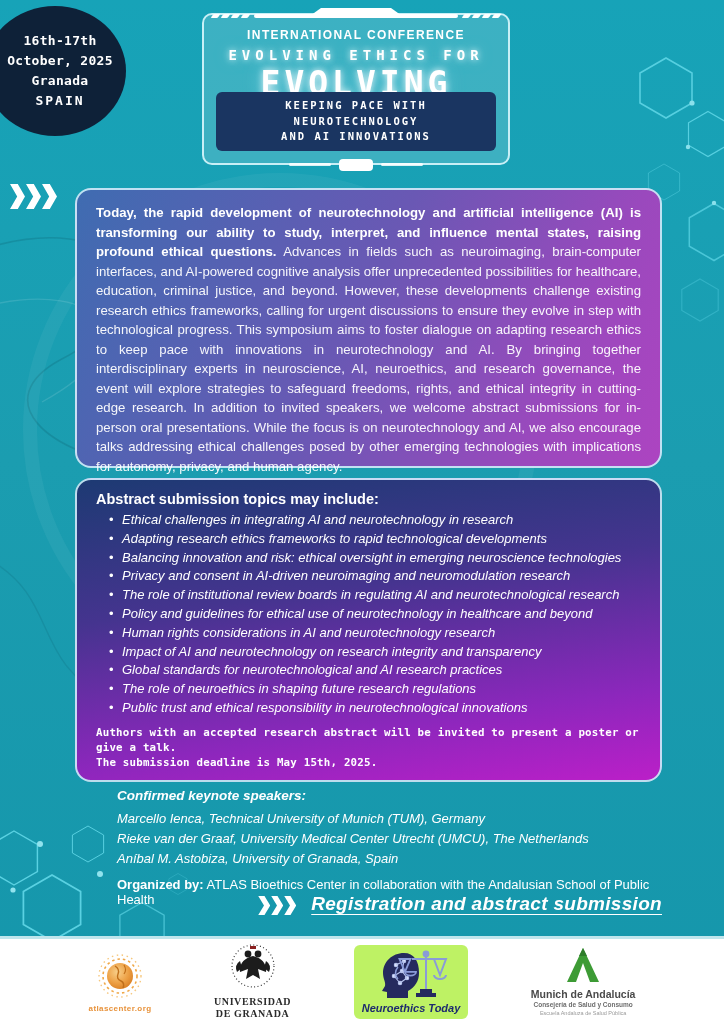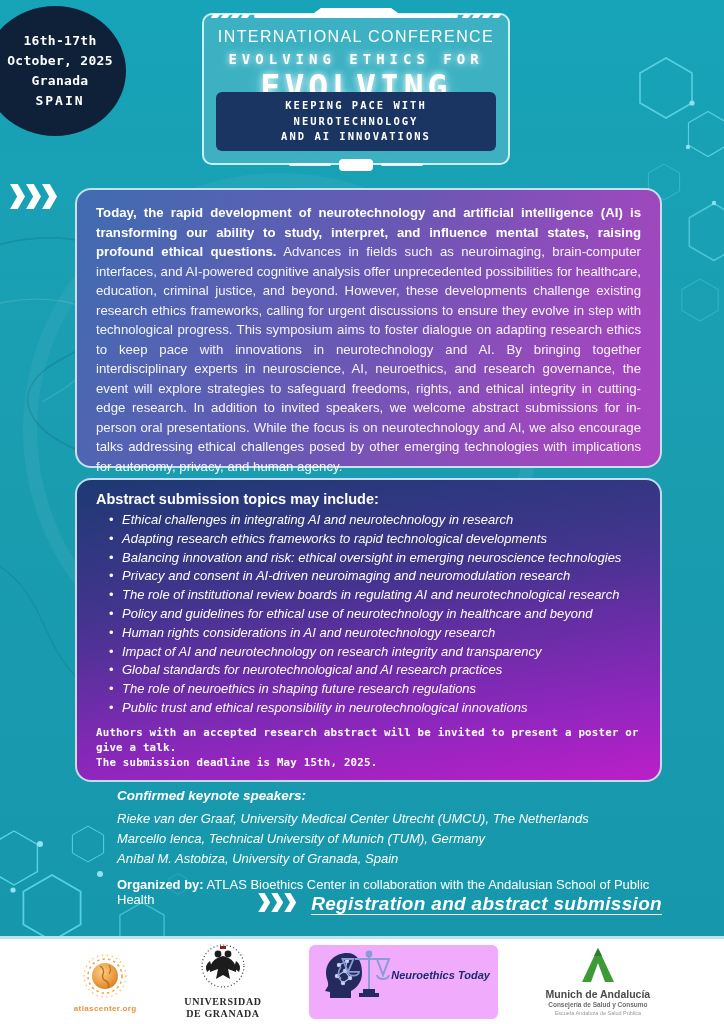--- a/index.html
+++ b/index.html
@@ -37,21 +37,21 @@
   .hud-dashes span { width:7px; height:4px; background:#fff; transform:skewX(-35deg); border-radius:1px; }
   .hud-line { flex:1; height:4px; background:#fff; border-radius:2px; position:relative; }
   .hud-trap { position:absolute; left:50%; transform:translateX(-50%); bottom:0; width:98px; height:10px;
     background:#fff; clip-path:polygon(14px 0, 84px 0, 98px 10px, 0 10px); }
   .hud-bottom { position:absolute; bottom:-8px; left:50%; transform:translateX(-50%);
     width:34px; height:12px; background:#fff; border-radius:4px; }
   .hud-bottom::before, .hud-bottom::after { content:""; position:absolute; top:4px; width:42px; height:3px;
     background:rgba(255,255,255,0.85); border-radius:2px; }
   .hud-bottom::before { left:-50px; } .hud-bottom::after { right:-50px; }
 
-  .kicker { margin-top:13px; font-size:16px; font-weight:normal; letter-spacing:1.4px; }
+  .kicker { margin-top:13px; font-size:12px; font-weight:bold; letter-spacing:1.4px; }
   .title-small {
     margin-top:5px; font-family:"DejaVu Sans Mono", monospace; font-weight:bold;
     font-size:14px; letter-spacing:5px;
     text-shadow:0 0 6px rgba(255,255,255,0.85), 0 0 14px rgba(150,235,255,0.55);
   }
   .title-big {
     font-family:"DejaVu Sans Mono", monospace; font-weight:bold;
     font-size:33px; letter-spacing:4px; line-height:1.0; margin-top:4px;
     text-shadow:0 0 7px rgba(255,255,255,0.95), 0 0 18px rgba(150,235,255,0.65);
   }
@@ -95,35 +95,35 @@
 
   
   .speakers { position:absolute; left:117px; top:788px; width:548px; z-index:2; }
   .speakers-heading { font-weight:bold; font-style:italic; font-size:13.5px; margin-bottom:6px; }
   .speaker { font-style:italic; font-size:13px; line-height:1.55; }
   .organized { margin-top:8px; font-size:13px; }
   .organized b { font-weight:bold; }
 
   
   .registration-row { position:absolute; left:75px; top:893px; width:587px; z-index:2;
-    display:flex; justify-content:flex-end; align-items:flex-start; gap:14px; }
+    display:flex; justify-content:flex-end; align-items:flex-end; gap:14px; }
   .reg-chevrons { display:flex; }
   .reg-link { color:#fff; font-size:19px; font-weight:bold; font-style:italic;
     text-decoration:underline; text-underline-offset:4px; letter-spacing:0.3px; }
 
   
   .footer { position:absolute; left:0; top:936px; width:724px; height:88px; z-index:2;
     background:#fff; border-top:3px solid #bfe5ec;
     display:flex; align-items:center; justify-content:space-evenly; padding:0 26px; }
   .logo-block { display:flex; flex-direction:column; align-items:center; gap:3px; }
   .atlas-caption { font-size:8px; font-weight:bold; color:#e8923a; letter-spacing:0.4px; }
   .ugr-caption { font-family:"Liberation Serif", serif; font-weight:bold; font-size:10px;
     color:#2b2b2b; letter-spacing:0.6px; text-align:center; line-height:1.25; }
-  .neuro-box { background:#f0abfc; border-radius:6px; padding:4px 8px 18px;
-    display:flex; align-items:center; }
+  .neuro-box { background:#bef264; border-radius:6px; padding:4px 8px 5px;
+    display:flex; flex-direction:column; align-items:center; }
   .neuro-caption { font-size:11px; font-weight:bold; font-style:italic; color:#1d2a6e; margin-top:1px; }
   .junta-caption1 { font-size:10.5px; font-weight:bold; color:#4a4a4a; }
   .junta-caption2 { font-size:6.5px; color:#6e6e6e; font-weight:bold; }
   .junta-caption3 { font-size:5.5px; color:#9a9a9a; }
   .junta-captions { text-align:center; line-height:1.35; }
 </style>
 </head>
 <body>
 
 <svg class="deco" width="724" height="1024" viewBox="0 0 724 1024">
@@ -226,22 +226,22 @@
     <li>Public trust and ethical responsibility in neurotechnological innovations</li>
   </ul>
   <div class="notes">
     <div>Authors with an accepted research abstract will be invited to present a poster or give a talk.</div>
     <div>The submission deadline is May 15th, 2025.</div>
   </div>
 </div>
 
 <div class="speakers">
   <div class="speakers-heading">Confirmed keynote speakers:</div>
+  <div class="speaker">Marcello Ienca, Technical University of Munich (TUM), Germany</div>
   <div class="speaker">Rieke van der Graaf, University Medical Center Utrecht (UMCU), The Netherlands</div>
-  <div class="speaker">Marcello Ienca, Technical University of Munich (TUM), Germany</div>
   <div class="speaker">Aníbal M. Astobiza, University of Granada, Spain</div>
   <div class="organized">
     <b>Organized by:</b><span> ATLAS Bioethics Center in collaboration with the Andalusian School of Public Health</span>
   </div>
 </div>
 
 <div class="registration-row">
   <span class="reg-chevrons">
     <span class="chev sm"></span>
       <span class="chev sm"></span>

